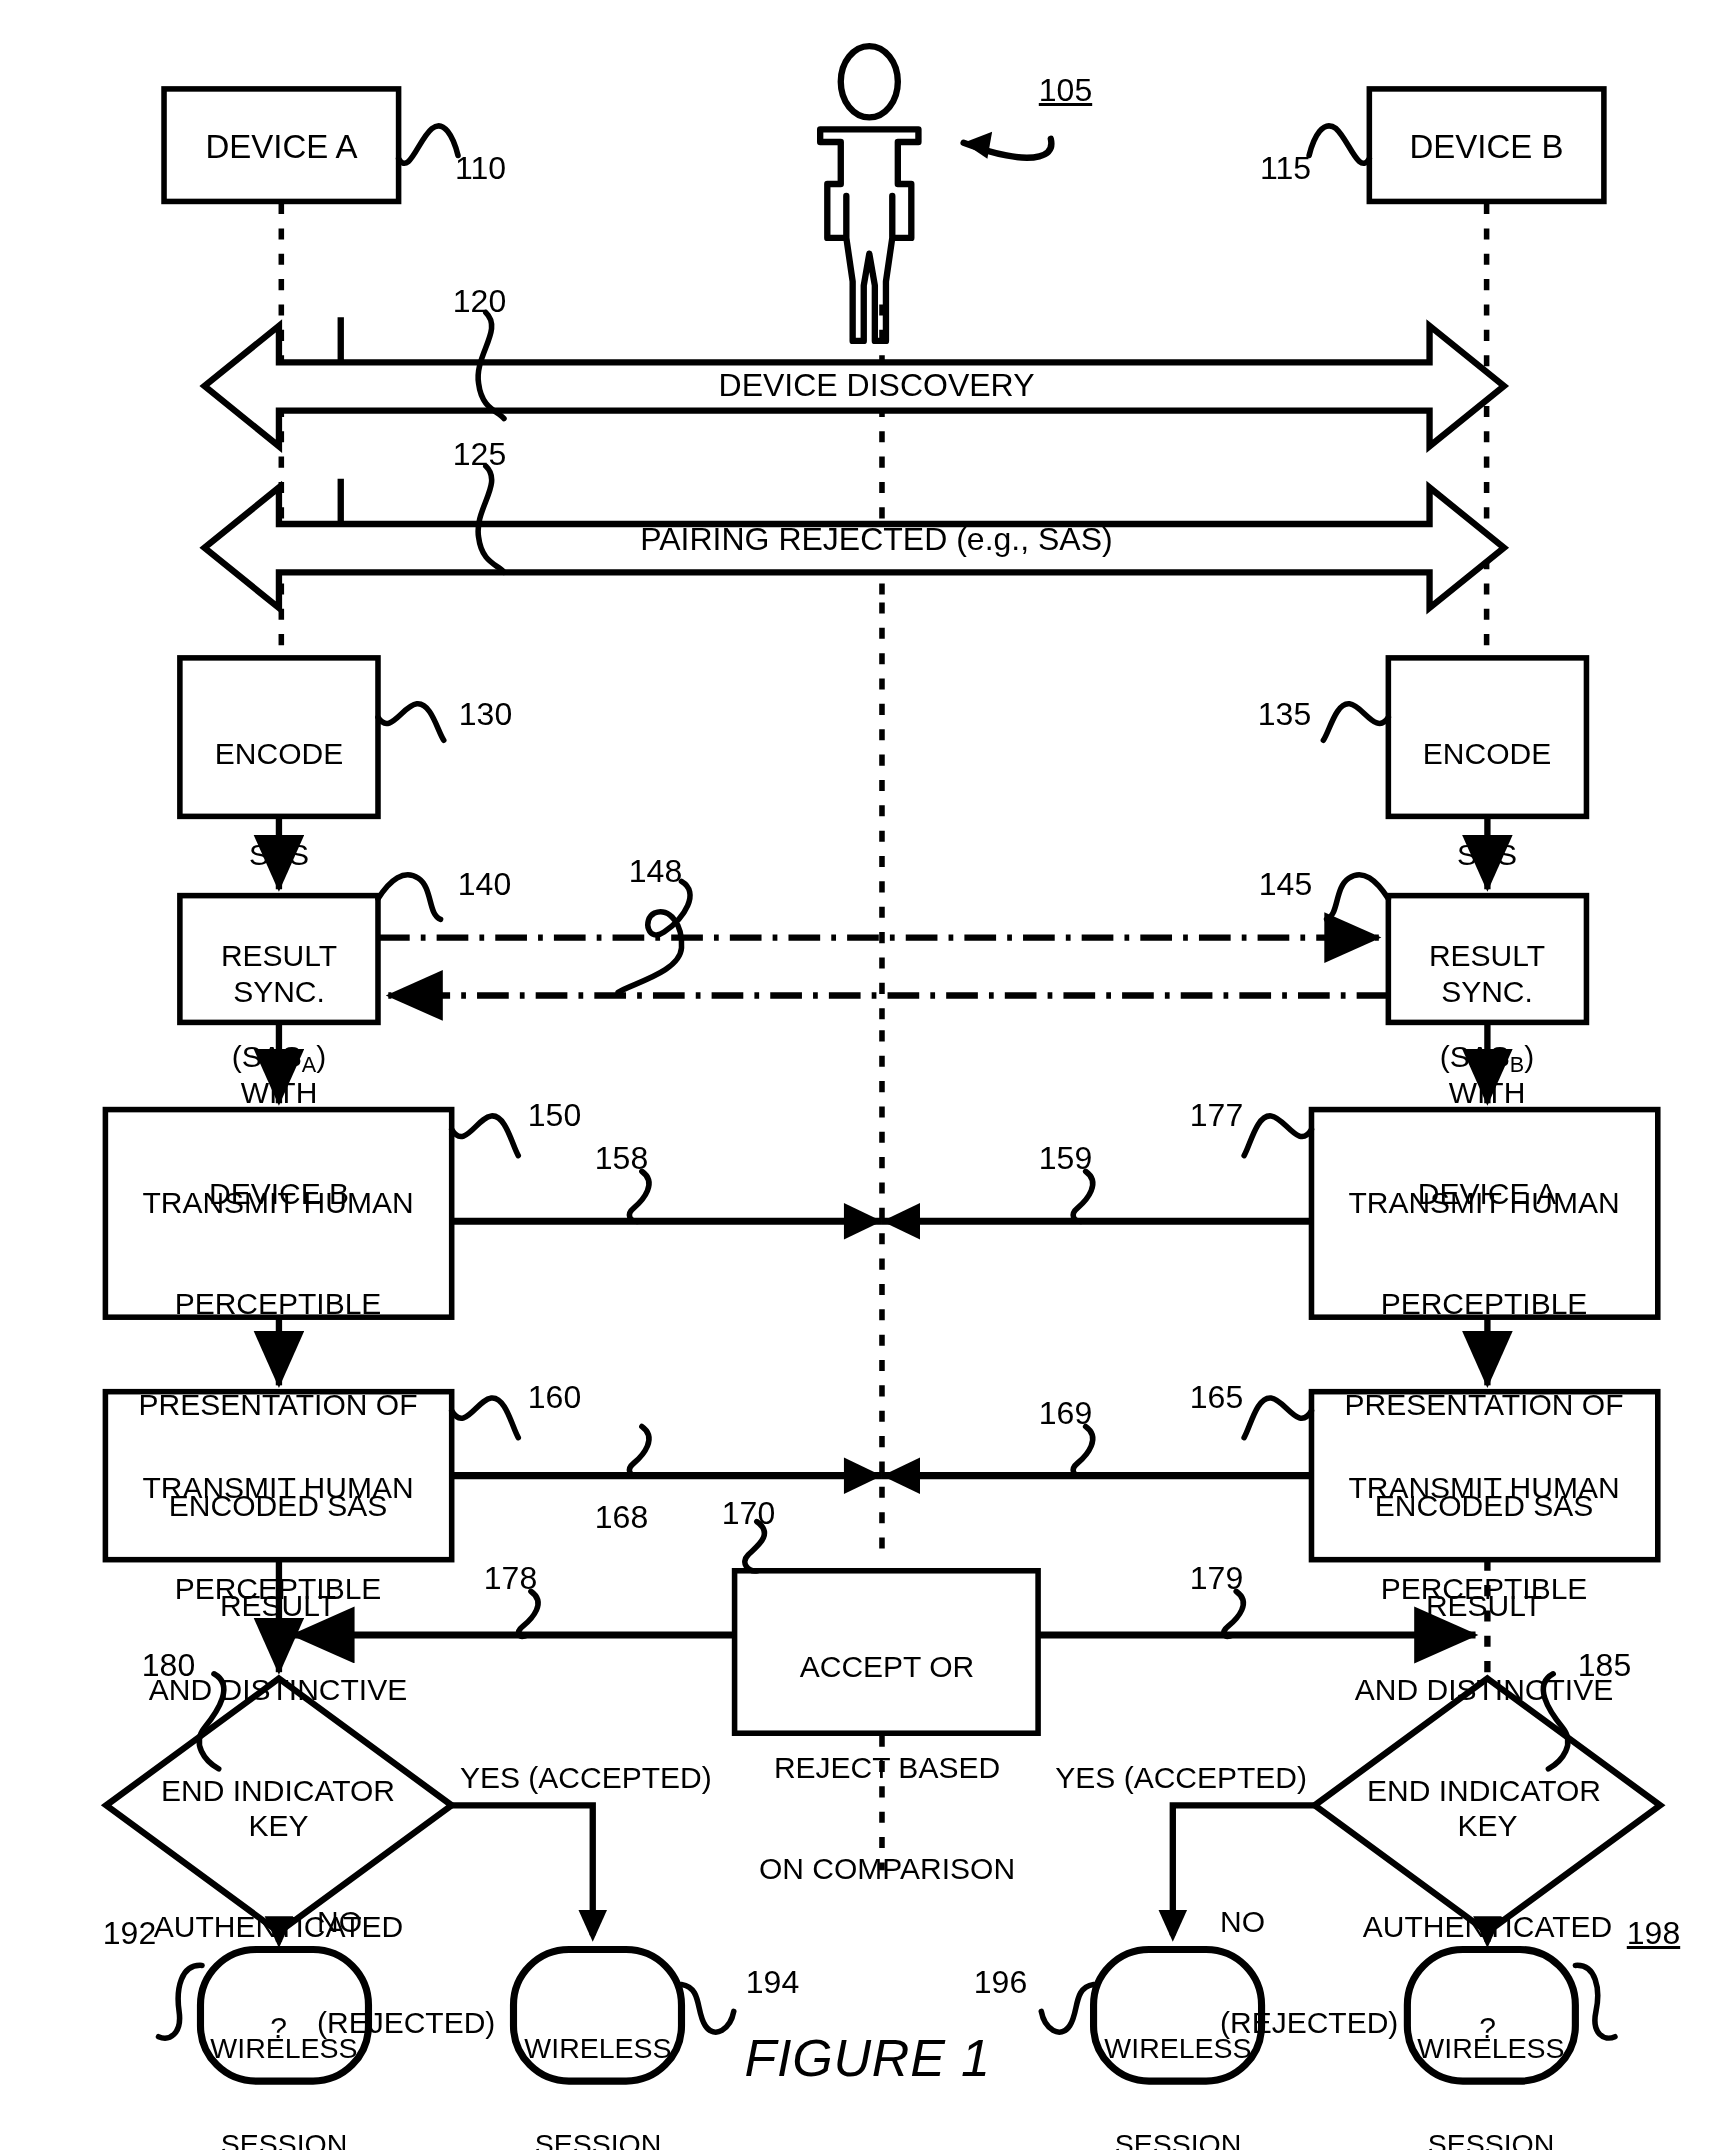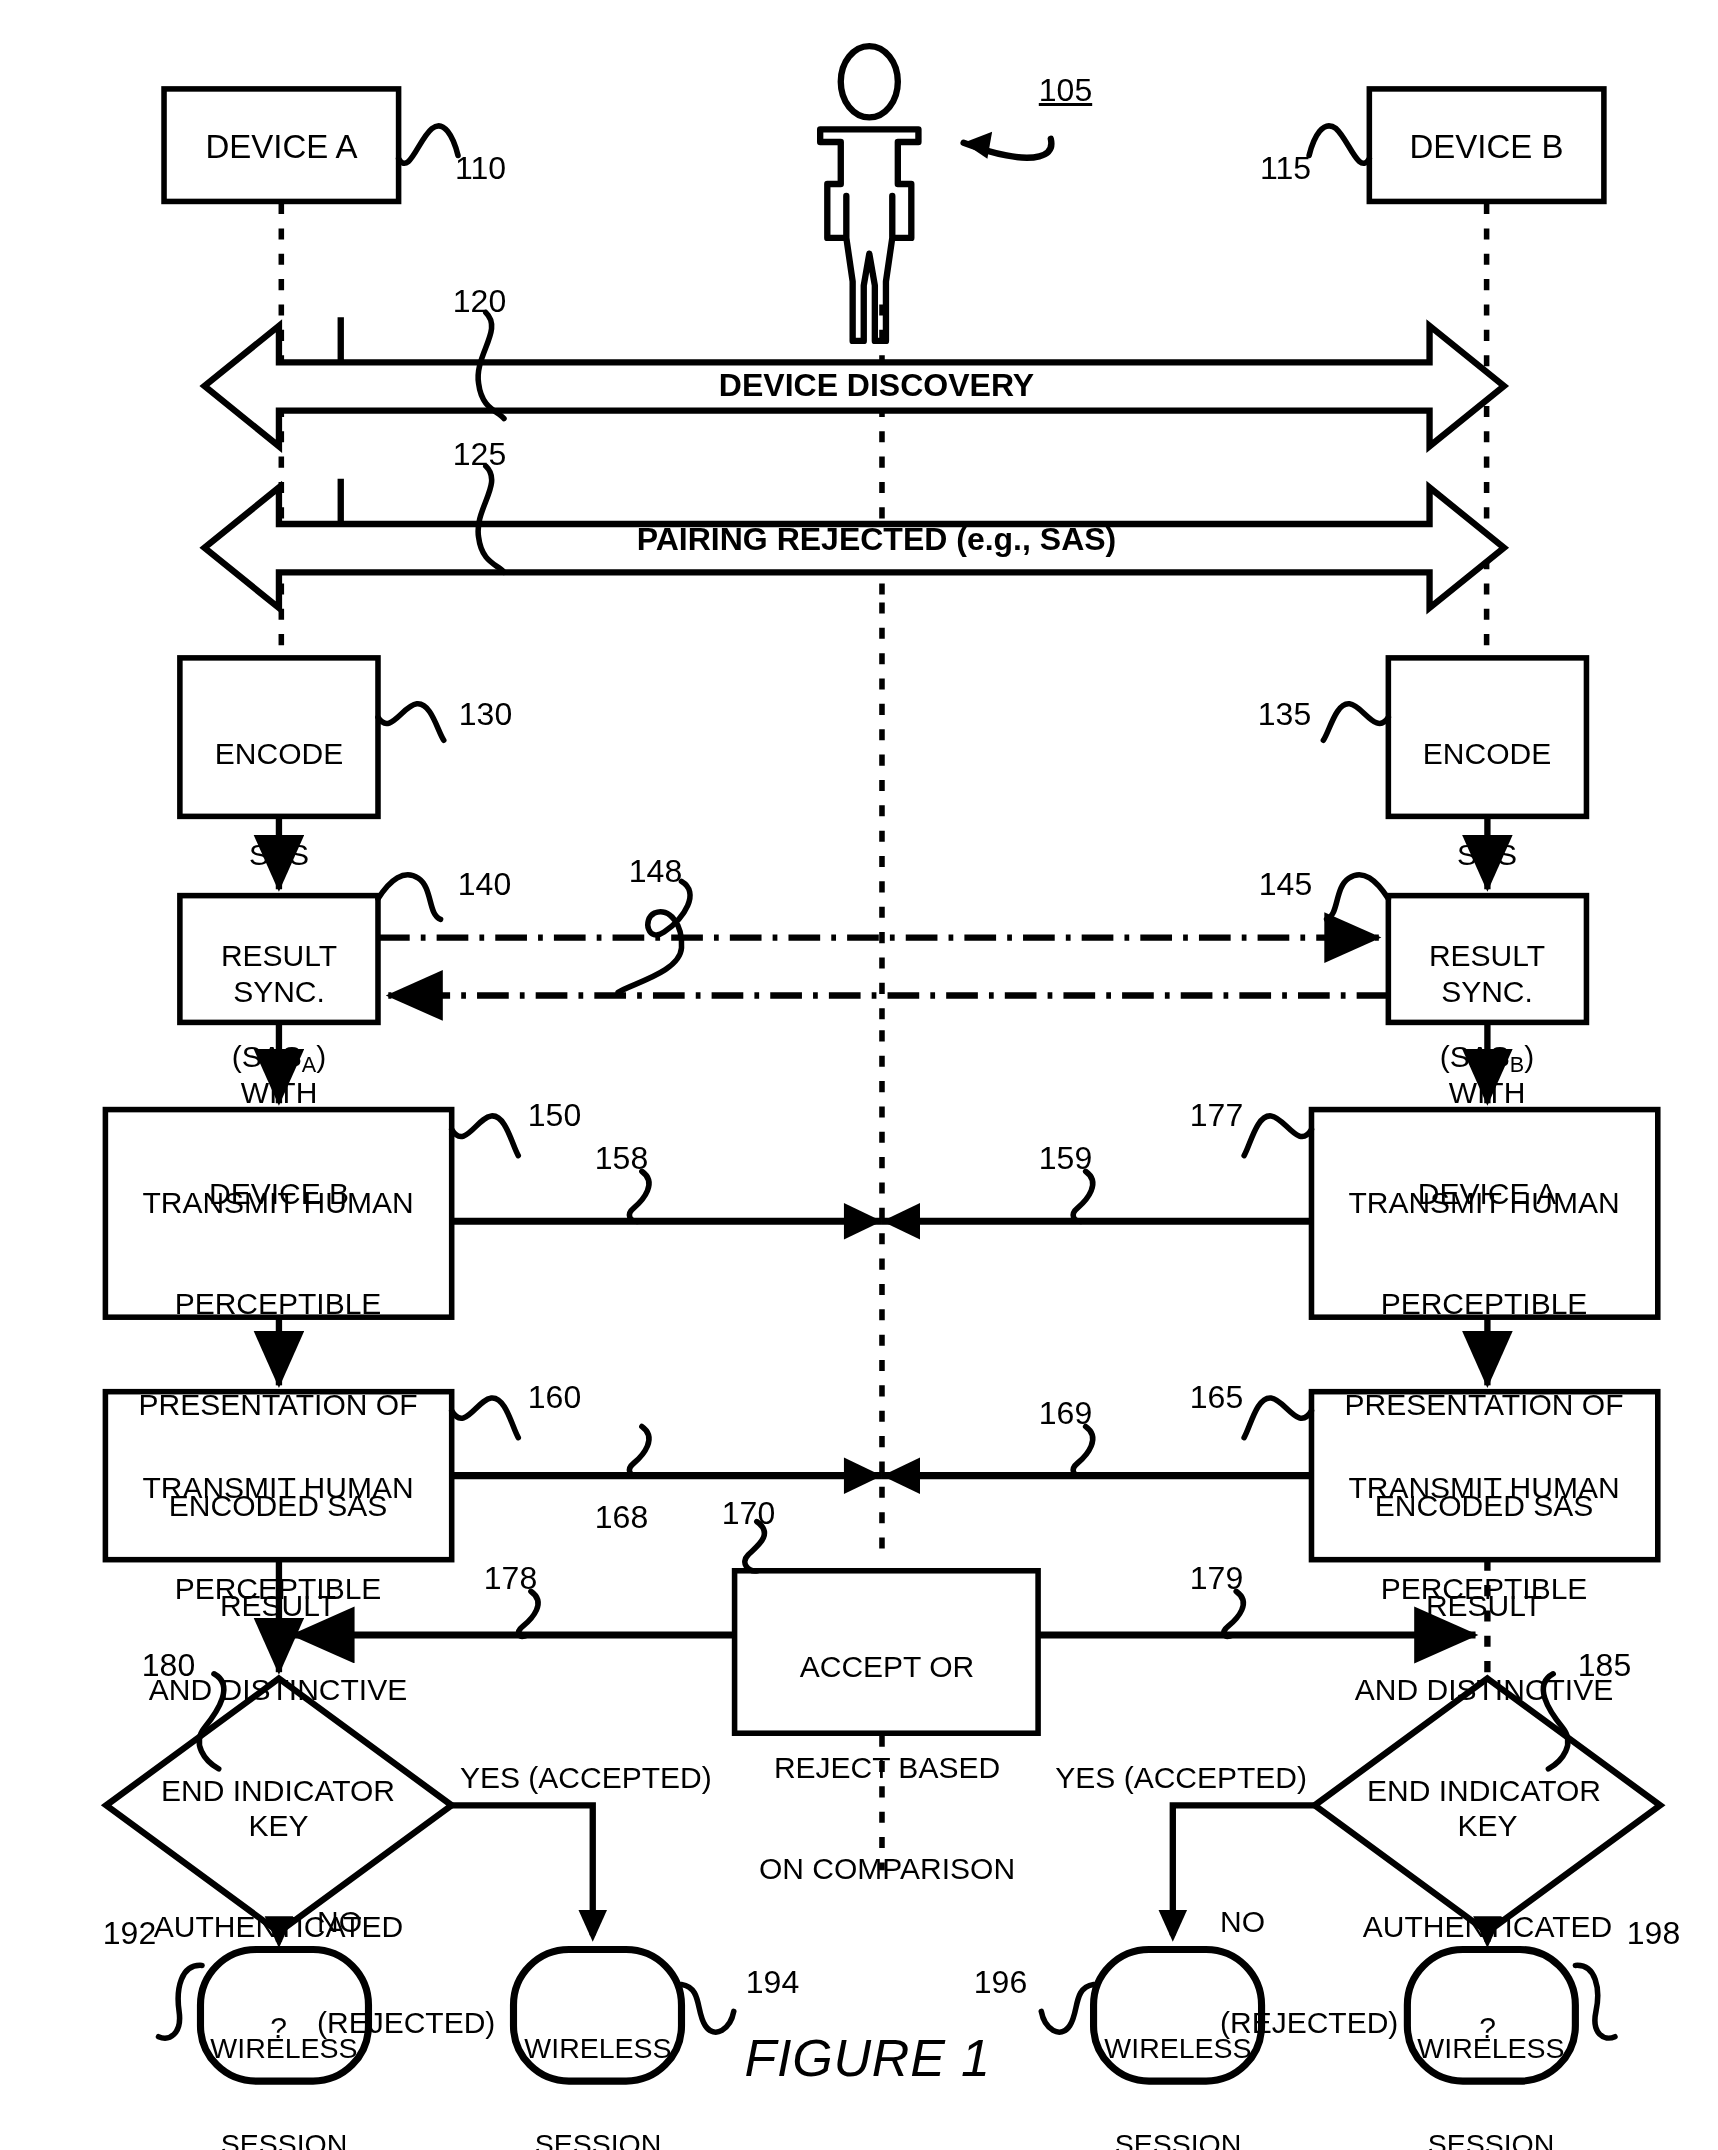--- a/index.html
+++ b/index.html
@@ -31,21 +31,21 @@
     line-height: 1.12;
     letter-spacing: 0px;
   }
   .ref {
     font-size: 32px;
     font-family: "Liberation Sans", sans-serif;
   }
   .ref-underline { text-decoration: underline; }
   .boxtext { font-size: 30px; }
   .boxtext-lg { font-size: 33px; }
-  .arrowlabel { font-size: 32px; font-weight: bold; }
+  .arrowlabel { font-size: 32px; }
   .figtitle { font-size: 52px; letter-spacing: 0.8px; }
   .branchlabel { font-size: 30px; }
   .ovaltext { font-size: 28.5px; }
   .sub { font-size: 0.72em; vertical-align: -0.22em; }
 </style>
 </head>
 <body>
 
 <div id="figure-root">
 
@@ -325,18 +325,18 @@
     <div>SESSION</div>
     
   </div>
   <div class="lbl ref" style="left:965px; top:1965px; width:71px;">196</div>
 
   <div class="lbl ovaltext" style="left:1407px; top:1969px; width:168px;">
     <div>WIRELESS</div>
     <div>SESSION</div>
     
   </div>
-  <div class="lbl ref" style="left:1618px; top:1916px; width:71px;">198</div>
+  <div class="lbl ref" style="left:1618px; top:1916px; width:71px;text-decoration:underline;">198</div>
 
   <div class="lbl figtitle" style="left:701px; top:2029px; width:333px;font-style:italic;">FIGURE 1</div>
 
 </div>
 
 
 </body></html>

